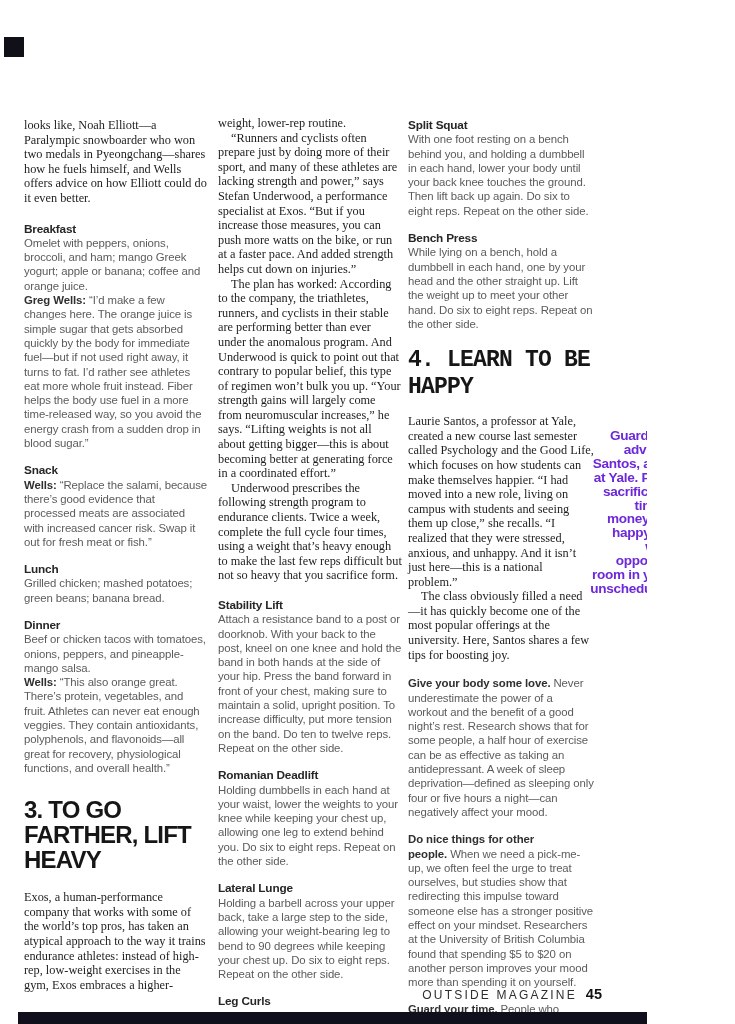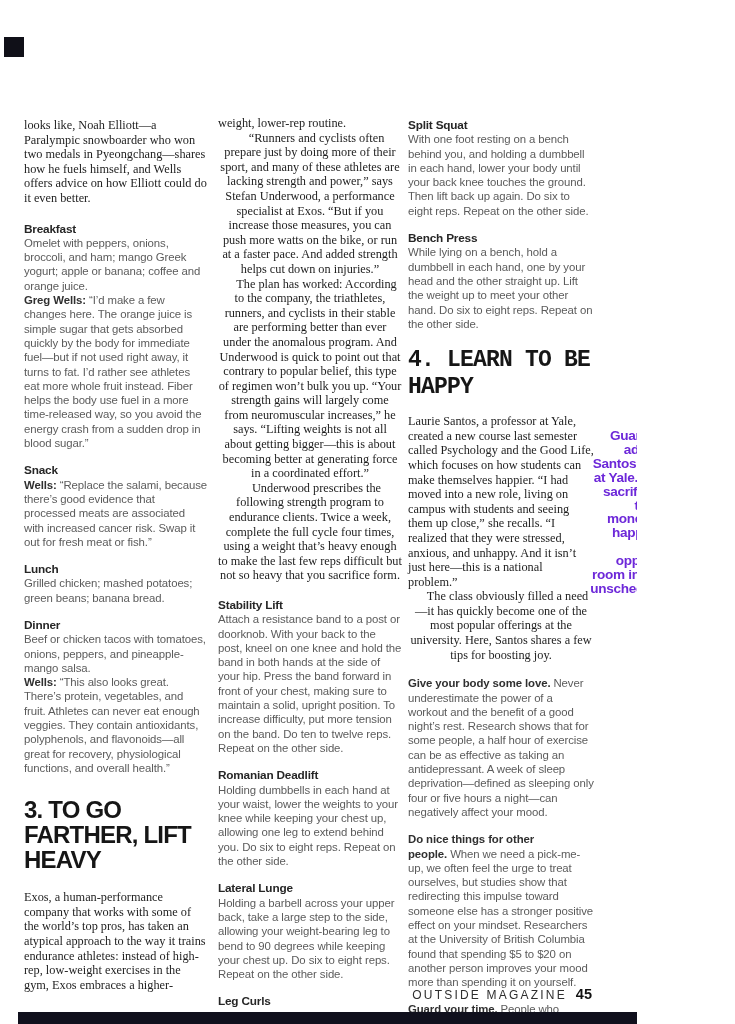--- a/index.html
+++ b/index.html
@@ -1,28 +1,28 @@
 <!DOCTYPE html>
 <html><head>
 <meta charset="utf-8">
 <style>
   html,body { margin:0; padding:0; background:#ffffff; }
   .page { position:relative; width:637px; height:1024px; background:#ffffff; overflow:hidden;
-          font-family:"Liberation Sans", sans-serif; }
+          font-family:"Liberation Sans", sans-serif;padding-left:10px; }
 
   
   .col { position:absolute; top:118px; }
   .col1 { left:24px;  width:183px; }
   .col2 { left:218px; width:184px; top:116px; }
   .col3 { left:408px; width:186px; top:118px; }
 
   
   .serif { font-family:"Liberation Serif", serif; color:#1d1d1d; font-size:12.3px; line-height:14.6px; }
   .serif p { margin:0; }
-  .serif p.ind { text-indent:13px;text-align:center; }
+  .serif p.ind { text-indent:13px; }
 
   
   .sansbody { font-size:11.4px; line-height:14.3px; color:#5b5b5b; letter-spacing:-0.1px; }
   .blk { margin:0 0 13px 0; }
   .exh { font-weight:bold; color:#262626; font-size:11.8px; letter-spacing:-0.2px; }
   .lead { font-weight:bold; color:#303030; margin-right:3px; }
 
   .bigh { font-family:"Liberation Sans", sans-serif; font-weight:bold; color:#161616;
           font-size:24px; line-height:25px; letter-spacing:-0.8px; margin:0; }
   .h3 { margin-top:22px; margin-bottom:18px; }
@@ -68,21 +68,21 @@
     </div>
 
     <div class="sansbody blk">
       <div class="exh">Lunch</div>
       <span>Grilled chicken; mashed potatoes; green beans; banana bread.</span>
     </div>
 
     <div class="sansbody blk">
       <div class="exh">Dinner</div>
       <span>Beef or chicken tacos with tomatoes, onions, peppers, and pineapple-mango salsa.</span>
-      <div><span class="lead">Wells:</span><span>“This also looks great. There’s protein, vegetables, and fruit. Athletes can never eat enough veggies. They contain antioxidants, polyphenols, and flavonoids—all great for recovery, physiological functions, and overall health.”</span></div>
+      <div><span class="lead">Wells:</span><span>“This also orange great. There’s protein, vegetables, and fruit. Athletes can never eat enough veggies. They contain antioxidants, polyphenols, and flavonoids—all great for recovery, physiological functions, and overall health.”</span></div>
     </div>
 
     <div class="bigh h3">3. TO GO FARTHER, LIFT HEAVY</div>
     <div class="serif s3body">Exos, a human-performance company that works with some of the world’s top pros, has taken an atypical approach to the way it trains endurance athletes: instead of high-rep, low-weight exercises in the gym, Exos embraces a higher-</div>
   </div>
 
   <div class="col col2">
     <div class="serif">
       <p>weight, lower-rep routine.</p>
       <p class="ind">“Runners and cyclists often prepare just by doing more of their sport, and many of these athletes are lacking strength and power,” says Stefan Underwood, a performance specialist at Exos. “But if you increase those measures, you can push more watts on the bike, or run at a faster pace. And added strength helps cut down on injuries.”</p>

